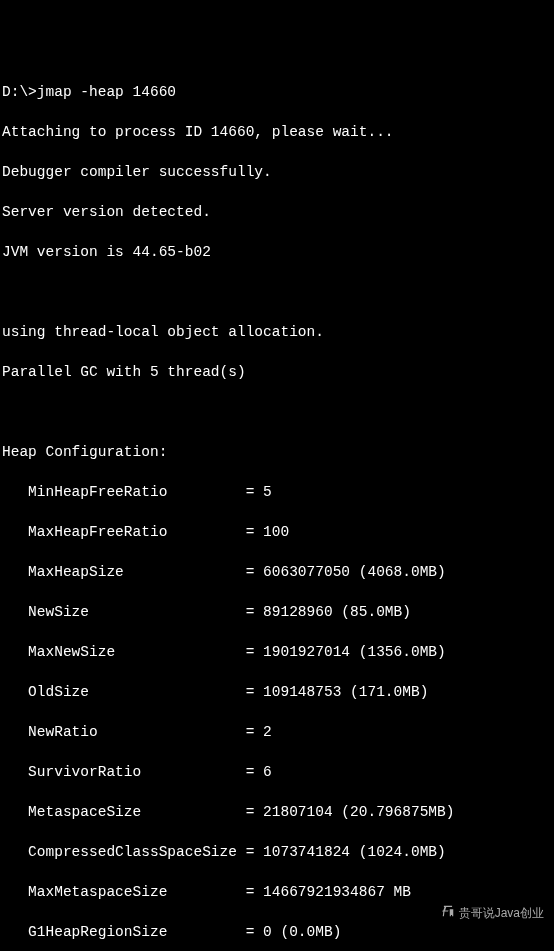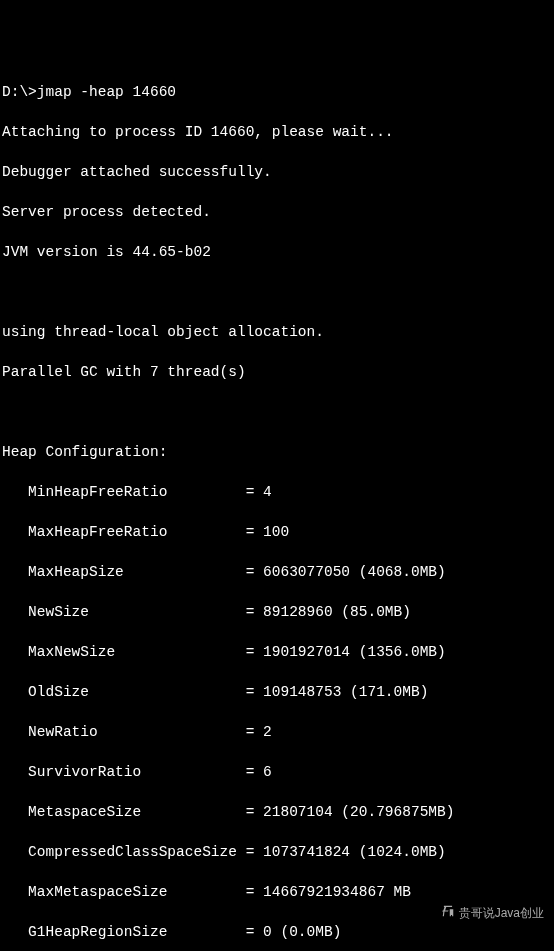--- a/index.html
+++ b/index.html
@@ -40,29 +40,29 @@
       height: 14px;
     }
   </style>
 </head>
 <body>
 
 
 
 <div class="line">D:\&gt;jmap -heap 14660</div>
 <div class="line">Attaching to process ID 14660, please wait...</div>
-<div class="line">Debugger attached successfully.</div>
-<div class="line">Server process detected.</div>
+<div class="line">Debugger compiler successfully.</div>
+<div class="line">Server version detected.</div>
 <div class="line">JVM version is 44.65-b02</div>
 <div class="line"> </div>
 <div class="line">using thread-local object allocation.</div>
-<div class="line">Parallel GC with 7 thread(s)</div>
+<div class="line">Parallel GC with 5 thread(s)</div>
 <div class="line"> </div>
 <div class="line">Heap Configuration:</div>
-<div class="line">   MinHeapFreeRatio         = 4</div>
+<div class="line">   MinHeapFreeRatio         = 5</div>
 <div class="line">   MaxHeapFreeRatio         = 100</div>
 <div class="line">   MaxHeapSize              = 6063077050 (4068.0MB)</div>
 <div class="line">   NewSize                  = 89128960 (85.0MB)</div>
 <div class="line">   MaxNewSize               = 1901927014 (1356.0MB)</div>
 <div class="line">   OldSize                  = 109148753 (171.0MB)</div>
 <div class="line">   NewRatio                 = 2</div>
 <div class="line">   SurvivorRatio            = 6</div>
 <div class="line">   MetaspaceSize            = 21807104 (20.796875MB)</div>
 <div class="line">   CompressedClassSpaceSize = 1073741824 (1024.0MB)</div>
 <div class="line">   MaxMetaspaceSize         = 14667921934867 MB</div>

